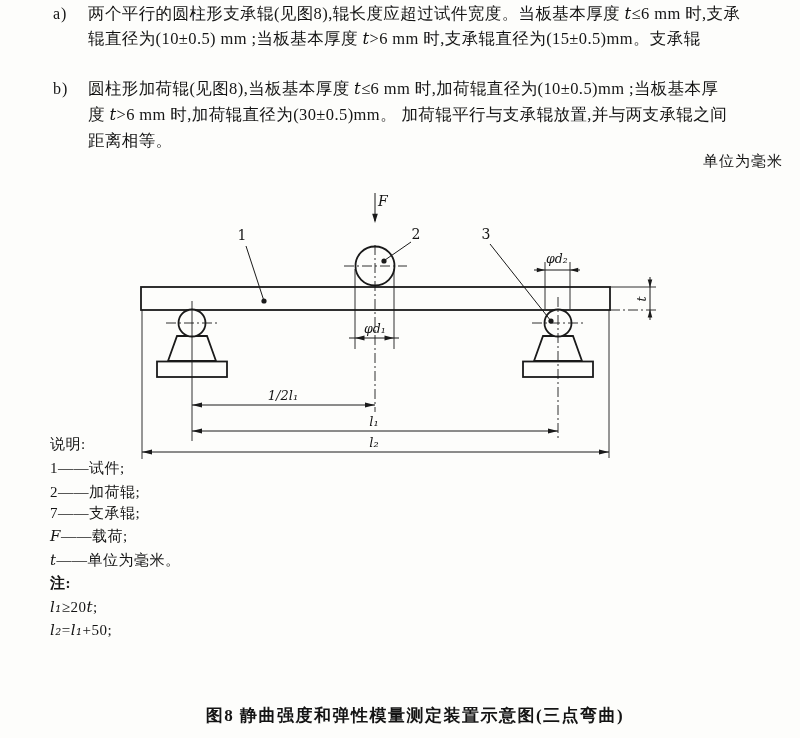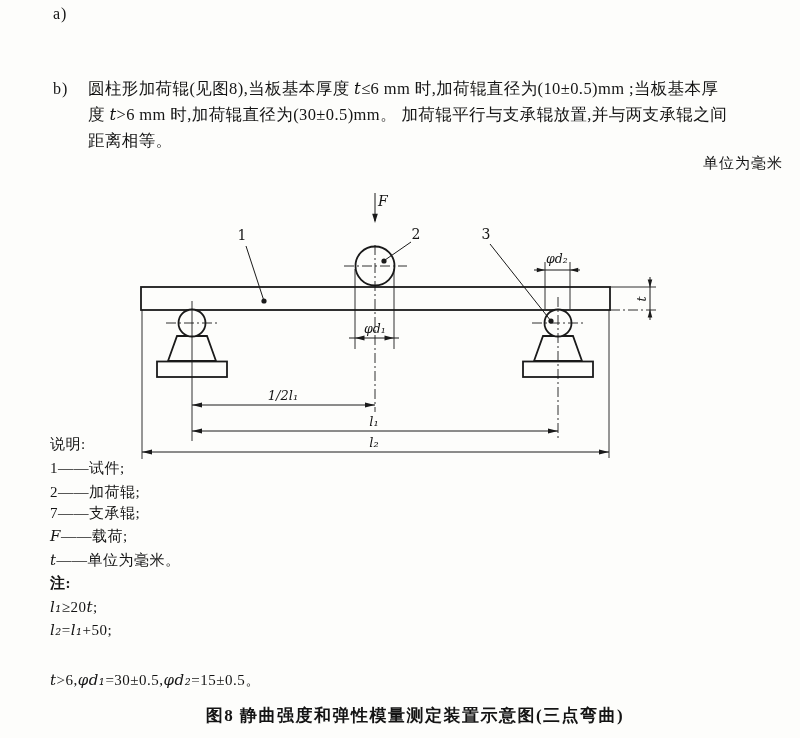--- a/index.html
+++ b/index.html
@@ -7,21 +7,21 @@
   .page{
     position:relative;width:800px;height:738px;margin:0 auto;
     background:#fdfdfb;color:#141414;overflow:hidden;
     font-family:"Liberation Serif","DejaVu Serif",serif;
   }
   .ln{position:absolute;white-space:nowrap;line-height:1.2;}
   .body-ln{font-size:16.5px;letter-spacing:0.4px;}
   .marker{font-size:16px;letter-spacing:1px;}
   .legend-ln{font-size:15px;letter-spacing:0.5px;}
   .note-title{font-weight:bold;}
-  .unit-note{font-size:15px;letter-spacing:1px;}
+  .unit-note{font-size:15px;letter-spacing:1px;font-family:Liberation Mono, monospace;}
   .caption{
     position:absolute;left:0;top:704px;width:100%;text-align:center;
     font-size:17px;font-weight:bold;letter-spacing:1.5px;margin-left:15px;
   }
   i, .it{font-family:"DejaVu Serif",serif;font-style:italic;}
   svg{position:absolute;left:0;top:185px;}
   svg line, svg rect, svg circle, svg polygon, svg path{vector-effect:none;}
   .heavyf{stroke:#1a1a1a;stroke-width:1.8;fill:#fdfdfb;}
   .thin{stroke:#1a1a1a;stroke-width:0.9;fill:none;}
   .dim{stroke:#1a1a1a;stroke-width:1;fill:none;}
@@ -33,20 +33,22 @@
   .dimlab-sm{font-style:italic;font-size:12.5px;}
   .callout{font-size:14px;}
   .flab{font-style:italic;font-size:14px;}
 </style>
 </head>
 <body>
 
 <div class="page">
 
   <div class="ln marker body-ln" style="left:53px;top:4px">a)</div>
+  <div class="ln body-ln" style="left:88px;top:4px"><span>两个平行的圆柱形支承辊(见图8),辊长度应超过试件宽度。当板基本厚度 </span><i>t</i><span>≤6 mm 时,支承</span></div>
+  <div class="ln body-ln" style="left:88px;top:29px"><span>辊直径为(10±0.5) mm ;当板基本厚度 </span><i>t</i><span>&gt;6 mm 时,支承辊直径为(15±0.5)mm。支承辊</span></div>
 
   <div class="ln marker body-ln" style="left:53px;top:79px">b)</div>
   <div class="ln body-ln" style="left:88px;top:79px"><span>圆柱形加荷辊(见图8),当板基本厚度 </span><i>t</i><span>≤6 mm 时,加荷辊直径为(10±0.5)mm ;当板基本厚</span></div>
   <div class="ln body-ln" style="left:88px;top:105px"><span>度 </span><i>t</i><span>&gt;6 mm 时,加荷辊直径为(30±0.5)mm。 加荷辊平行与支承辊放置,并与两支承辊之间</span></div>
   <div class="ln body-ln" style="left:88px;top:131px"><span>距离相等。</span></div>
 
   <div class="ln unit-note" style="right:17px;top:154px">单位为毫米</div>
 
   <svg width="800" height="295" viewBox="0 185 800 295">
 
@@ -157,17 +159,16 @@
   <div class="ln legend-ln" style="left:50px;top:435px">说明:</div>
   <div class="ln legend-ln" style="left:50px;top:459px"><span>1——试件;</span></div>
   <div class="ln legend-ln" style="left:50px;top:483px"><span>2——加荷辊;</span></div>
   <div class="ln legend-ln" style="left:50px;top:504px"><span>7——支承辊;</span></div>
   <div class="ln legend-ln" style="left:50px;top:527px"><i>F</i><span>——载荷;</span></div>
   <div class="ln legend-ln" style="left:50px;top:551px"><i>t</i><span>——单位为毫米。</span></div>
 
   <div class="ln legend-ln note-title" style="left:50px;top:574px">注:</div>
   <div class="ln legend-ln" style="left:50px;top:598px"><i>l₁</i><span>≥20</span><i>t</i><span>;</span></div>
   <div class="ln legend-ln" style="left:50px;top:621px"><i>l₂</i><span>=</span><i>l₁</i><span>+50;</span></div>
-  <div class="ln legend-ln" style="left:50px;top:671px"><i>t</i><span>&gt;6,</span><i>φd₁</i><span>=30±0.5,</span><i>φd₂</i><span>=15±0.5。</span></div>
 
   <div class="caption">图8  静曲强度和弹性模量测定装置示意图(三点弯曲)</div>
 
 </div>
 
 </body></html>

